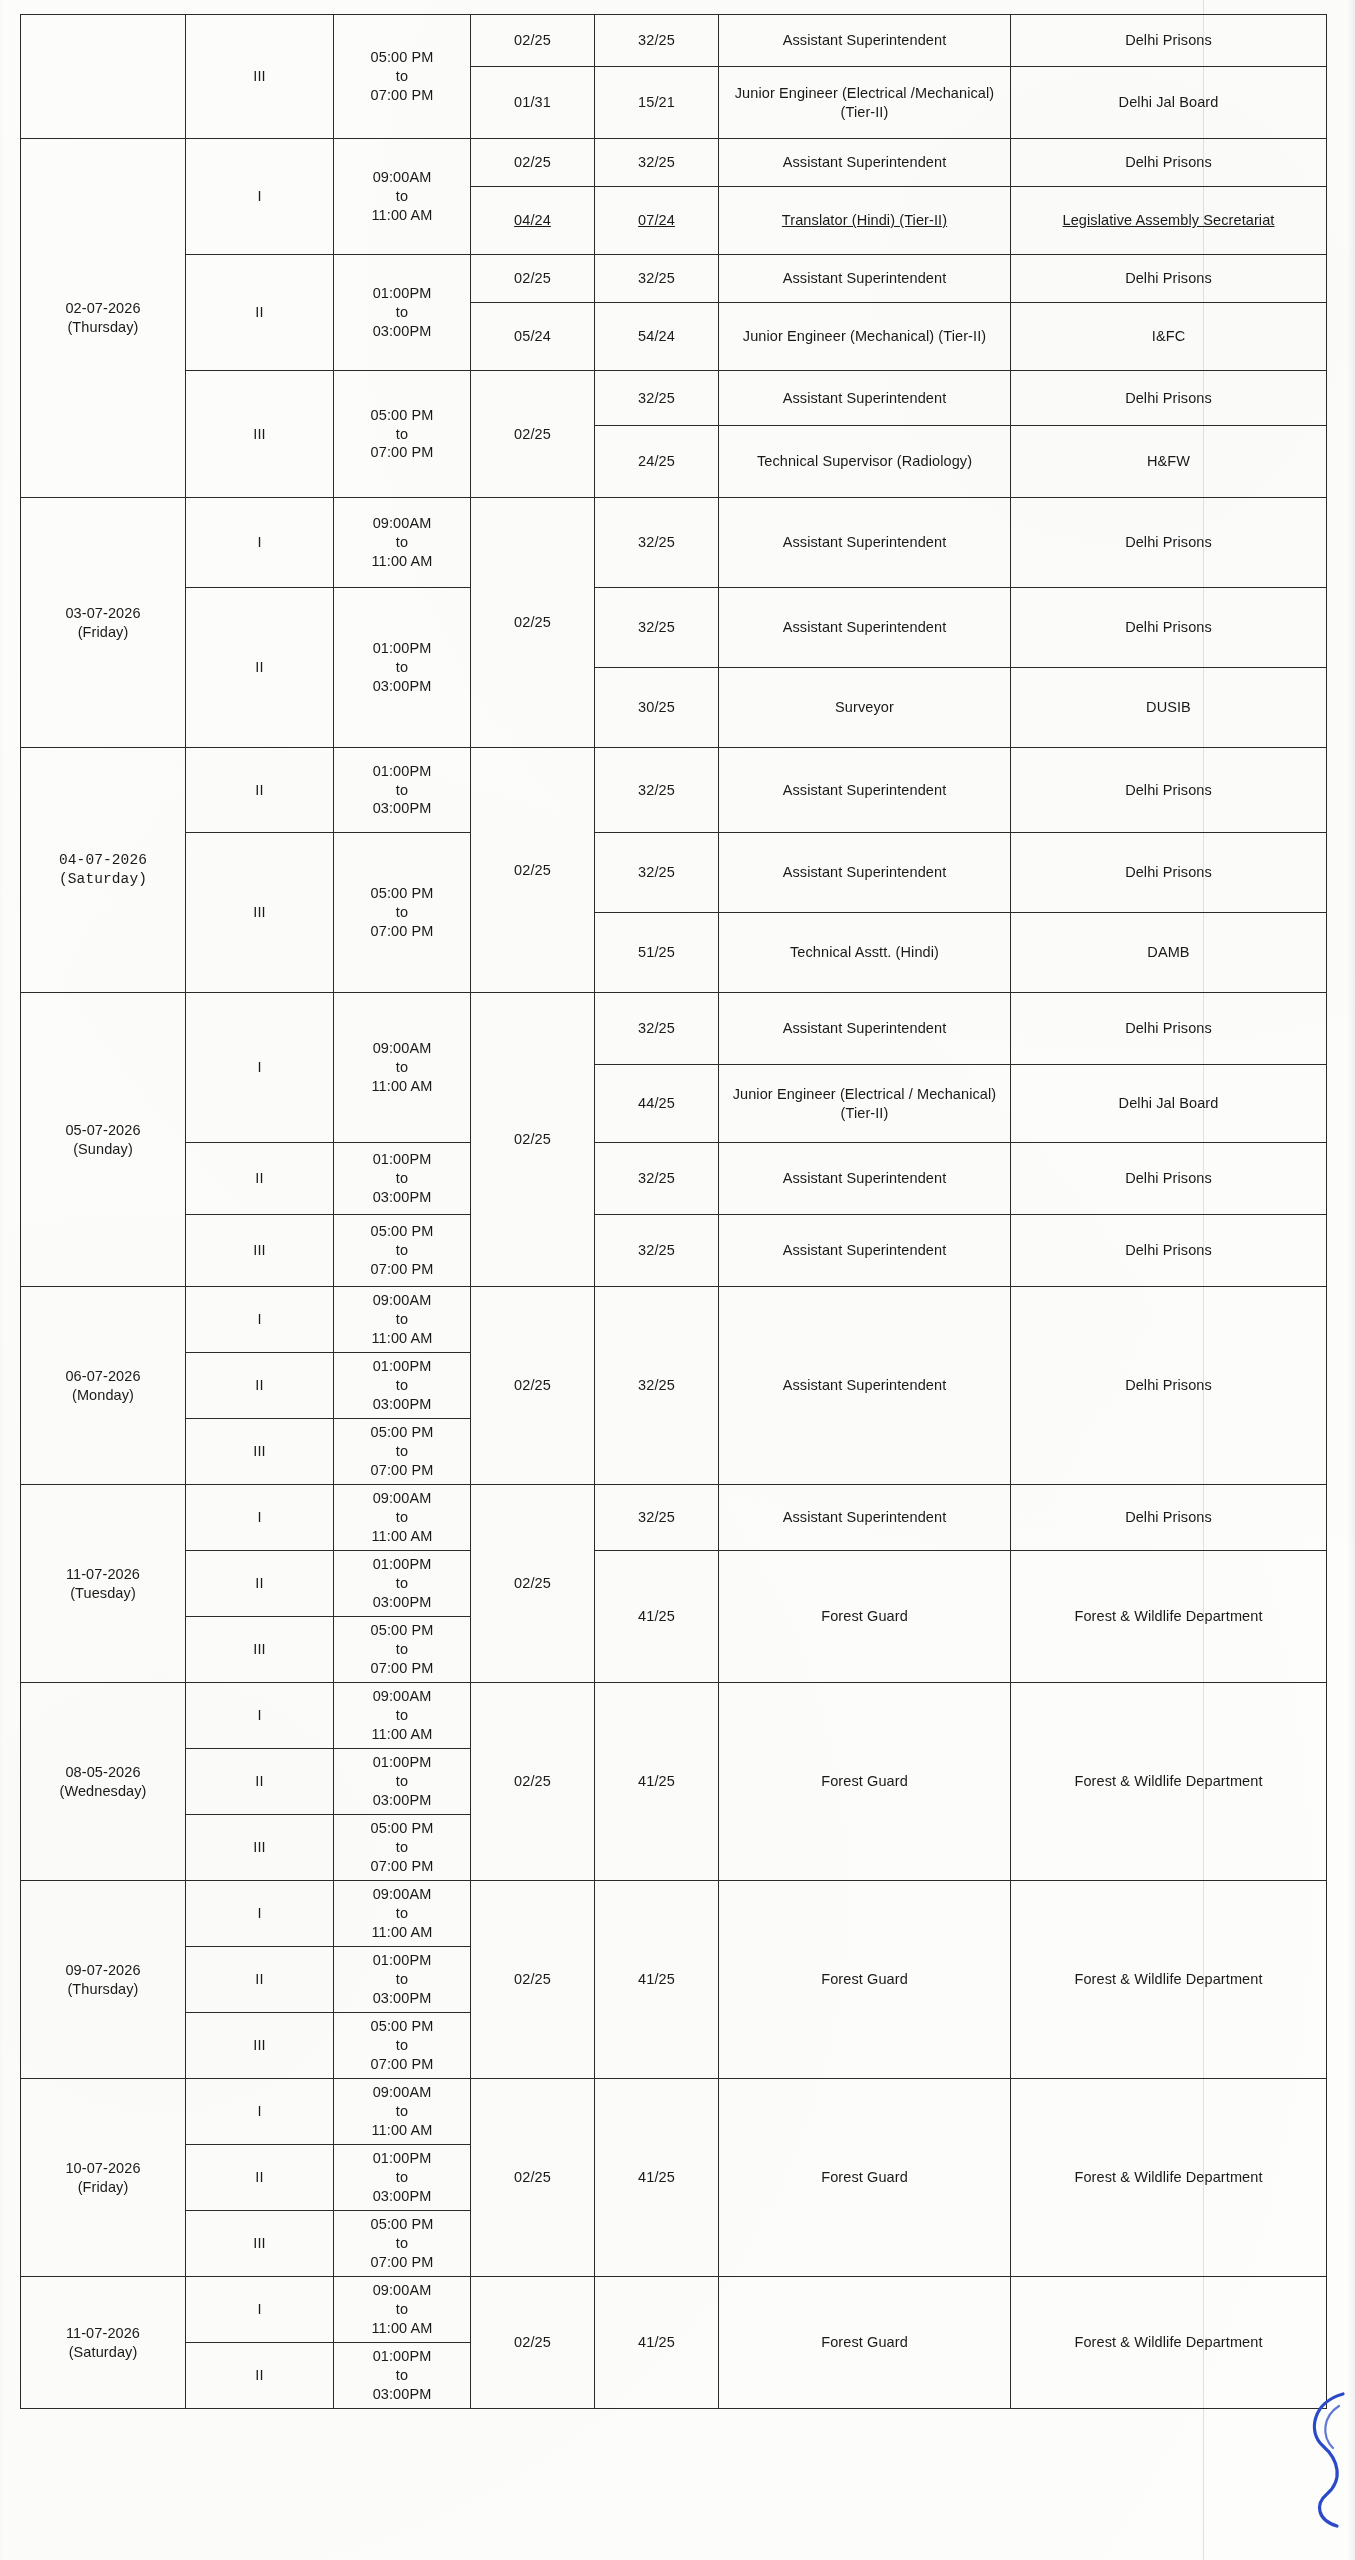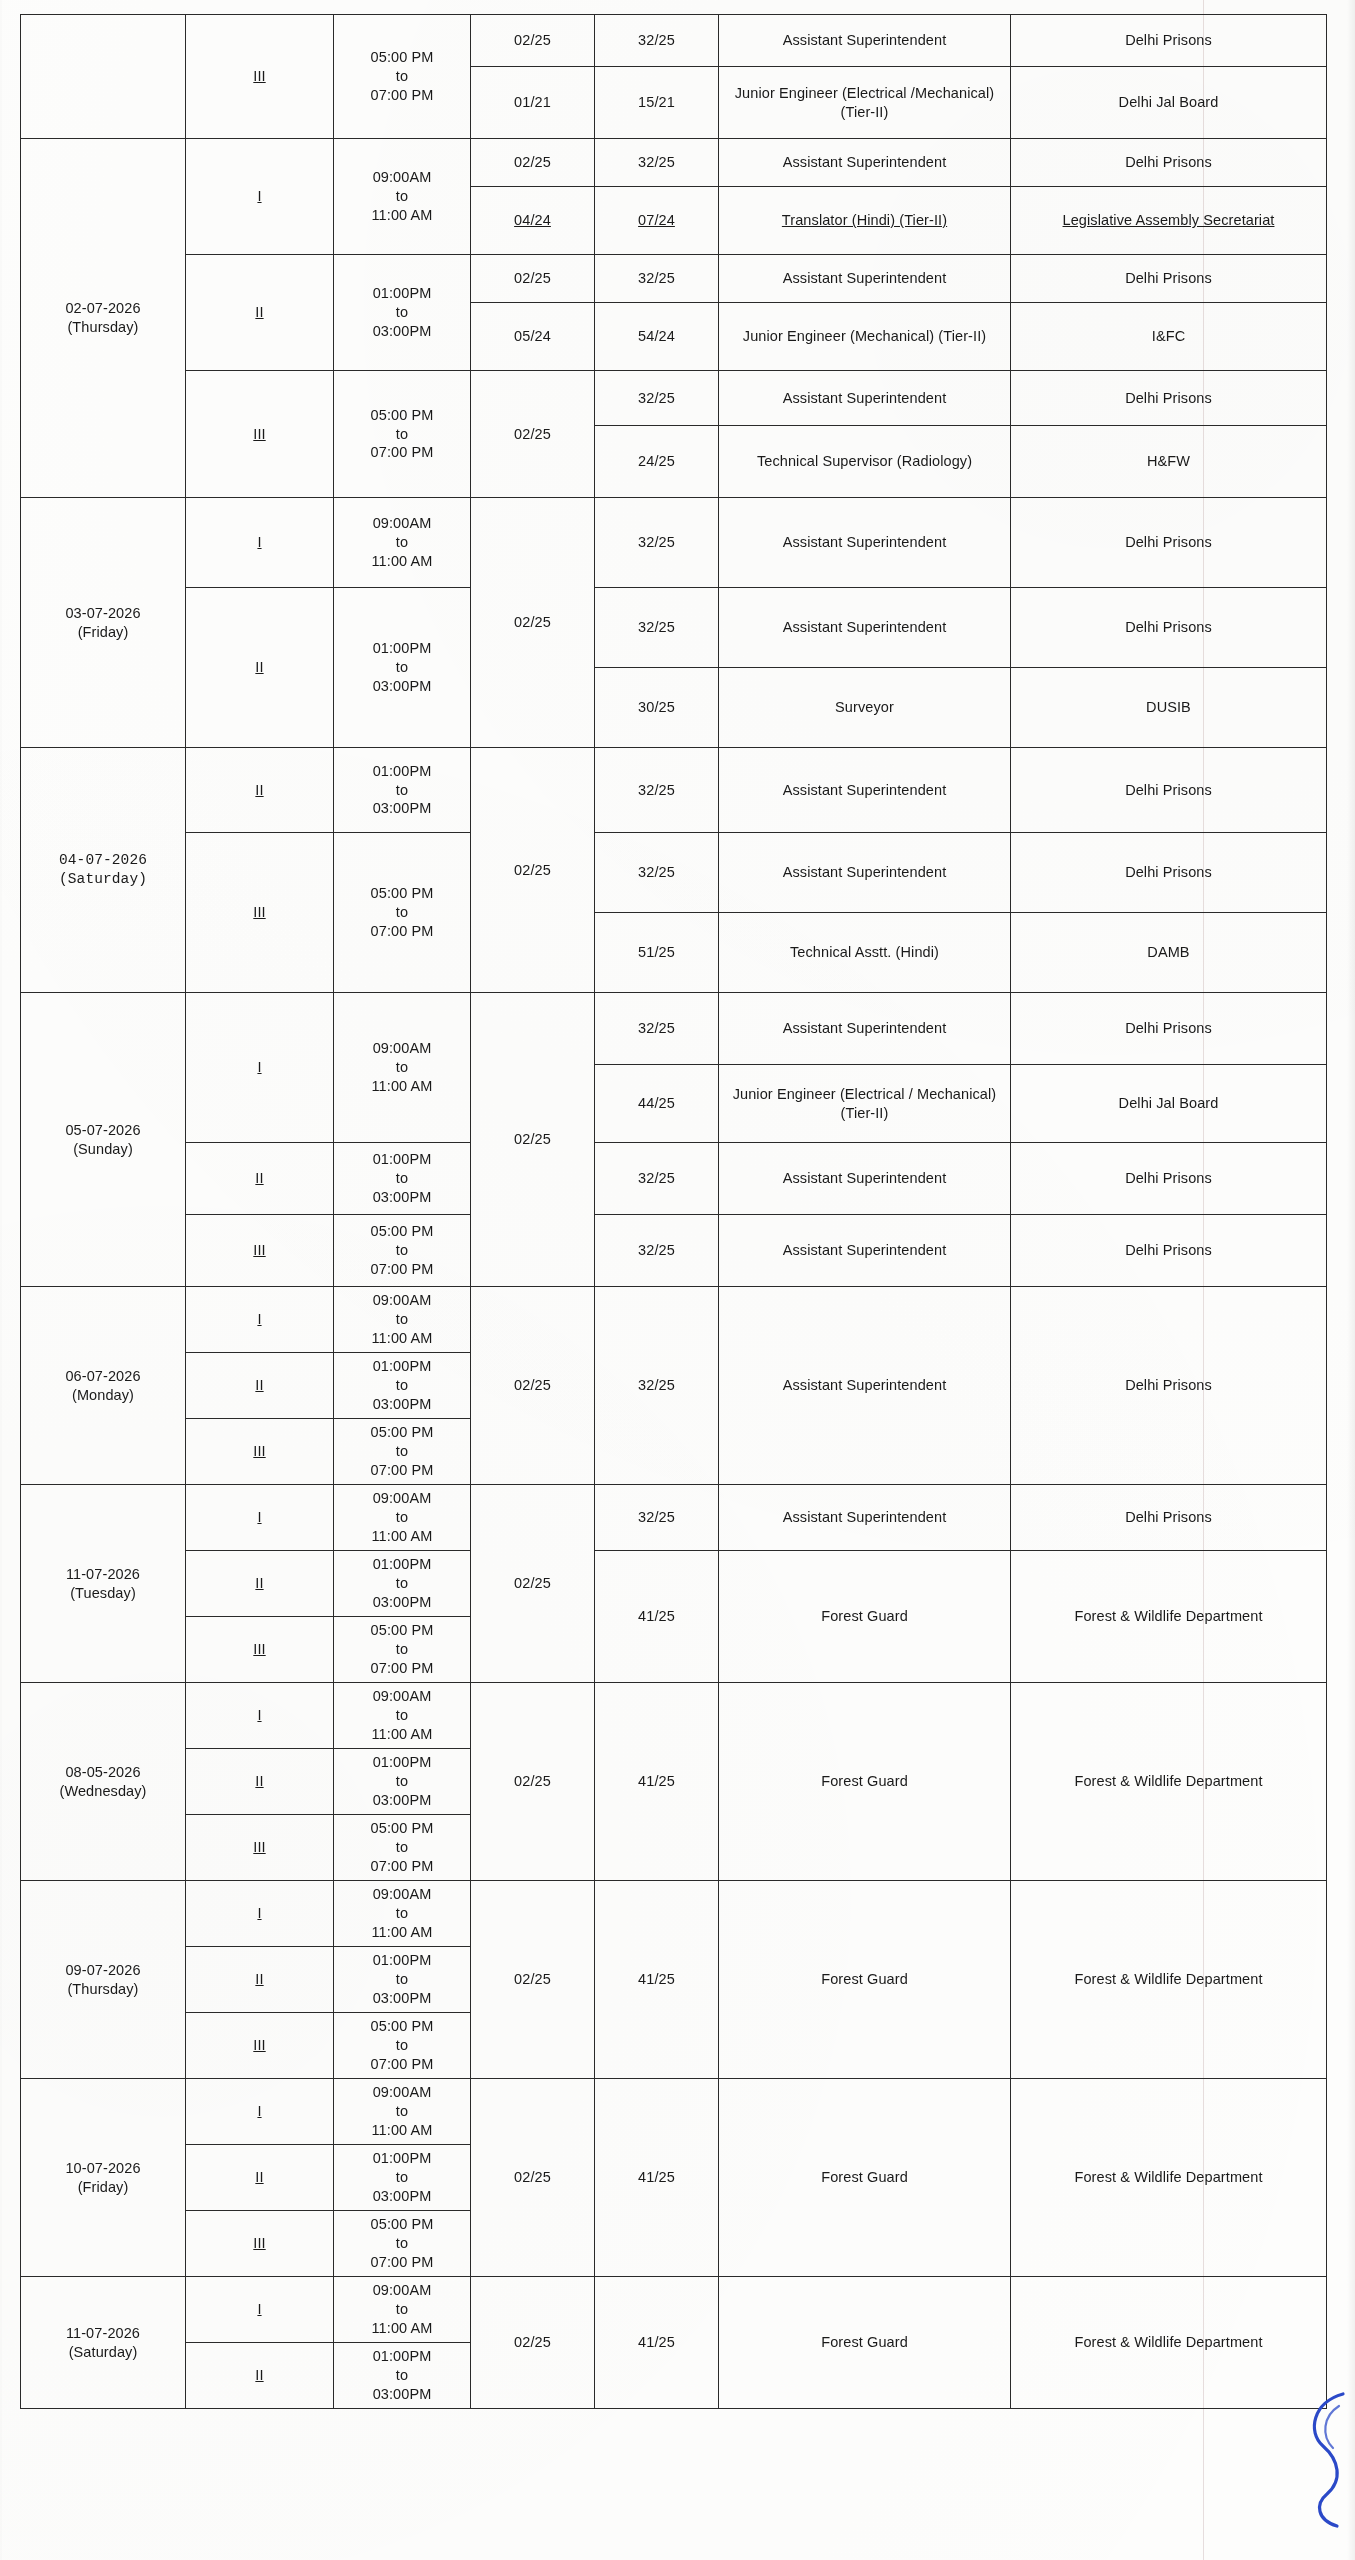--- a/index.html
+++ b/index.html
@@ -51,21 +51,21 @@
   table.sched td{
     border:1px solid #2a2a2a;
     text-align:center;
     vertical-align:middle;
     padding:3px 3px;
     line-height:1.30;
     font-size:14.5px;
     letter-spacing:.1px;
   }
   td.date-cell{ font-size:15px; line-height:1.45;margin-left:24px; }
-  td.shift-cell{ font-size:15px; letter-spacing:.6px;text-decoration:underline; }
+  td.shift-cell{ font-size:15px; letter-spacing:.6px; }
   td.time-cell{ font-size:14.5px; line-height:1.38; white-space:pre-line; }
   td.code-cell{ font-size:15px; }
   td.post-cell{ font-size:14.5px; line-height:1.30;margin-left:8px; }
   td.dept-cell{ font-size:14.5px; line-height:1.30; }
 
   
   table.sched{ border:1.5px solid #1c1c1c; }
 
   
   #signature-mark{
@@ -100,21 +100,21 @@
           <td class="shift-cell" rowspan="2">III</td>
           <td class="time-cell" rowspan="2">05:00 PM
 to
 07:00 PM</td>
           <td class="code-cell" rowspan="1">02/25</td>
           <td class="code-cell" rowspan="1">32/25</td>
           <td class="post-cell" rowspan="1">Assistant Superintendent</td>
           <td class="dept-cell" rowspan="1">Delhi Prisons</td>
         </tr>
         <tr style="height: 72px;">
-          <td class="code-cell" rowspan="1">01/21</td>
+          <td class="code-cell" rowspan="1">01/31</td>
           <td class="code-cell" rowspan="1">15/21</td>
           <td class="post-cell" rowspan="1">Junior Engineer (Electrical /Mechanical)(Tier-II)</td>
           <td class="dept-cell" rowspan="1">Delhi Jal Board</td>
         </tr>
         <tr style="height: 48px;">
           <td class="date-cell" rowspan="6" style="white-space: pre-line;">02-07-2026
 (Thursday)</td>
           <td class="shift-cell" rowspan="2">I</td>
           <td class="time-cell" rowspan="2">09:00AM
 to

